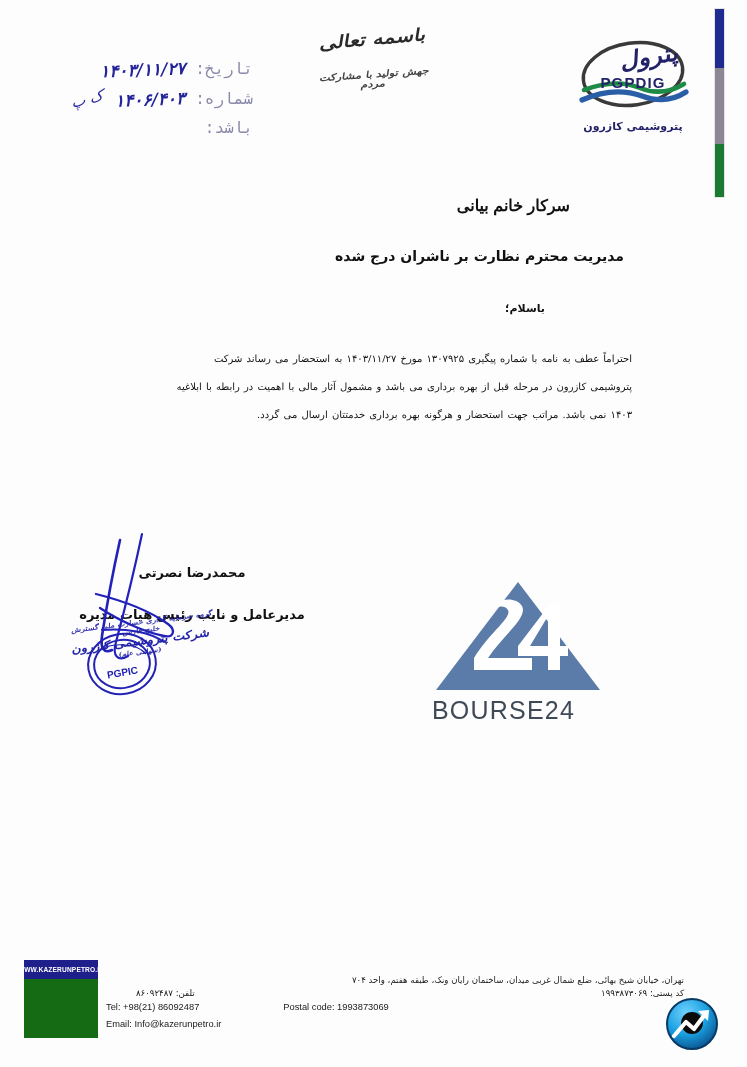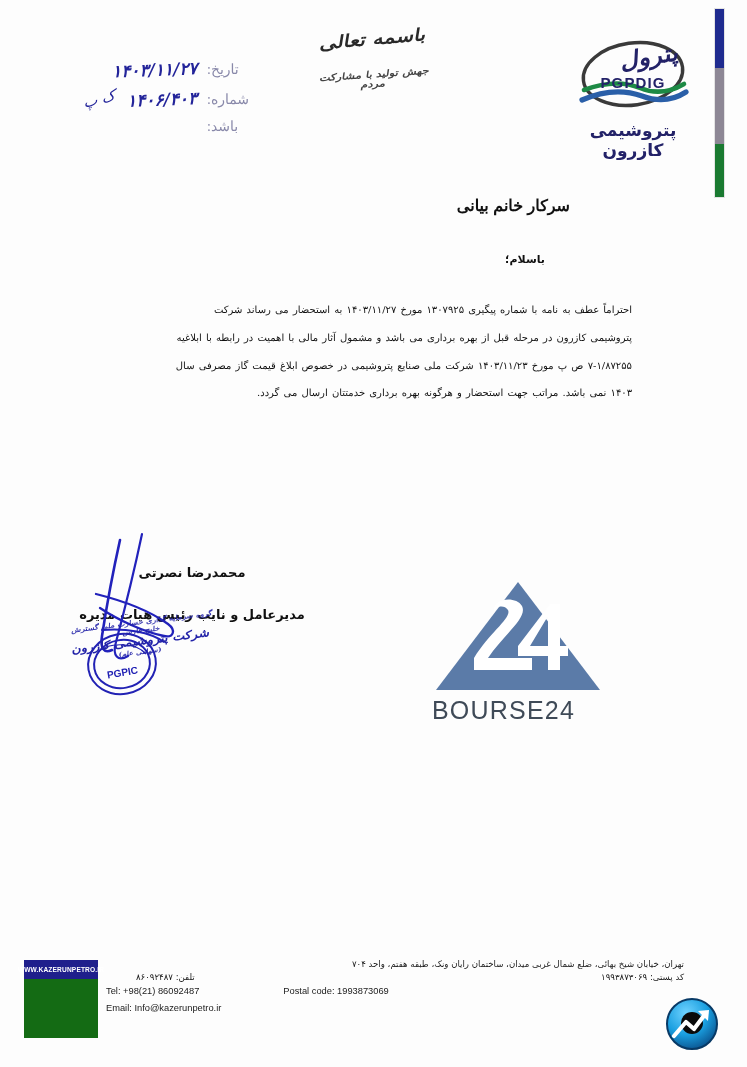--- a/index.html
+++ b/index.html
@@ -52,22 +52,22 @@
     color: #2b2b6b;
   }
   .meta-row {
     display: flex;
     align-items: baseline;
     justify-content: flex-end;
     gap: 10px;
     height: 30px;
   }
   .meta-label {
-    font-family: Liberation Serif, serif;
-    font-size: 14px;
+    font-family: Liberation Mono, monospace;
+    font-size: 16px;
     color: #5c5c8a;
     opacity: .72;
     letter-spacing: .3px;
     direction: rtl;
     min-width: 46px;
     text-align: left;
   }
   .meta-value {
     font-family: "DejaVu Serif", serif;
     font-size: 17px;
@@ -161,21 +161,21 @@
     top: 36px;
     font-family: "Liberation Sans", sans-serif;
     font-size: 15px;
     font-weight: 700;
     letter-spacing: 1.1px;
     color: #232268;
   }
   .logo-fa-name {
     margin-top: 4px;
     font-family: "DejaVu Sans", sans-serif;
-    font-size: 17px;
+    font-size: 11px;
     font-weight: 700;
     color: #232268;
     direction: rtl;
     letter-spacing: -.4px;
   }
 
   
   .body-area {
     position: absolute;
     top: 196px;
@@ -357,20 +357,21 @@
     color: #111;
   }
   .f-fa {
     direction: rtl;
     text-align: right;
     font-family: "DejaVu Sans", sans-serif;
     font-size: 8.6px;
     letter-spacing: -.2px;
     line-height: 1.9;
     color: #1a1a1a;
+    margin-top: 16px;
   }
   .f-fa-row2 {
     display: flex;
     justify-content: space-between;
     direction: rtl;
     font-family: "DejaVu Sans", sans-serif;
     font-size: 8.6px;
     color: #1a1a1a;
     padding-left: 30px;
   }
@@ -440,26 +441,26 @@
         </svg>
         <div class="logo-fa-script">پترول</div>
         <div class="logo-en">PGPDIG</div>
       </div>
       <div class="logo-fa-name">پتروشیمی کازرون</div>
     </div>
   </div>
 
   <div class="body-area">
     <div class="recipient-name">سرکار خانم بیانی</div>
+    <div class="recipient-title">مدیریت محترم نظارت بر ناشران درج شده</div>
     <div class="greeting">باسلام؛</div>
 
     <div class="paragraph">
       <span class="ln">احتراماً عطف به نامه با شماره پیگیری ۱۳۰۷۹۲۵ مورخ ۱۴۰۳/۱۱/۲۷ به استحضار می رساند شرکت</span>
       <span class="ln">پتروشیمی کازرون در مرحله قبل از بهره برداری می باشد و مشمول آثار مالی با اهمیت در رابطه با ابلاغیه</span>
-      <span class="ln">۷-۱/۸۷۲۵۵ ص پ مورخ ۱۴۰۳/۱۱/۲۳ شرکت ملی صنایع پتروشیمی در خصوص ابلاغ قیمت گاز مصرفی سال</span>
       <span class="ln last">۱۴۰۳ نمی باشد. مراتب جهت استحضار و هرگونه بهره برداری خدمتتان ارسال می گردد.</span>
     </div>
   </div>
 
   <div class="sign-block">
     <div class="sign-name">محمدرضا نصرتی</div>
     <div class="sign-role">مدیرعامل و نایب رئیس هیات مدیره</div>
 
     <svg class="signature-ink" viewBox="0 0 170 180">
       <g fill="none" stroke="#2222bb" stroke-linecap="round" stroke-linejoin="round">

